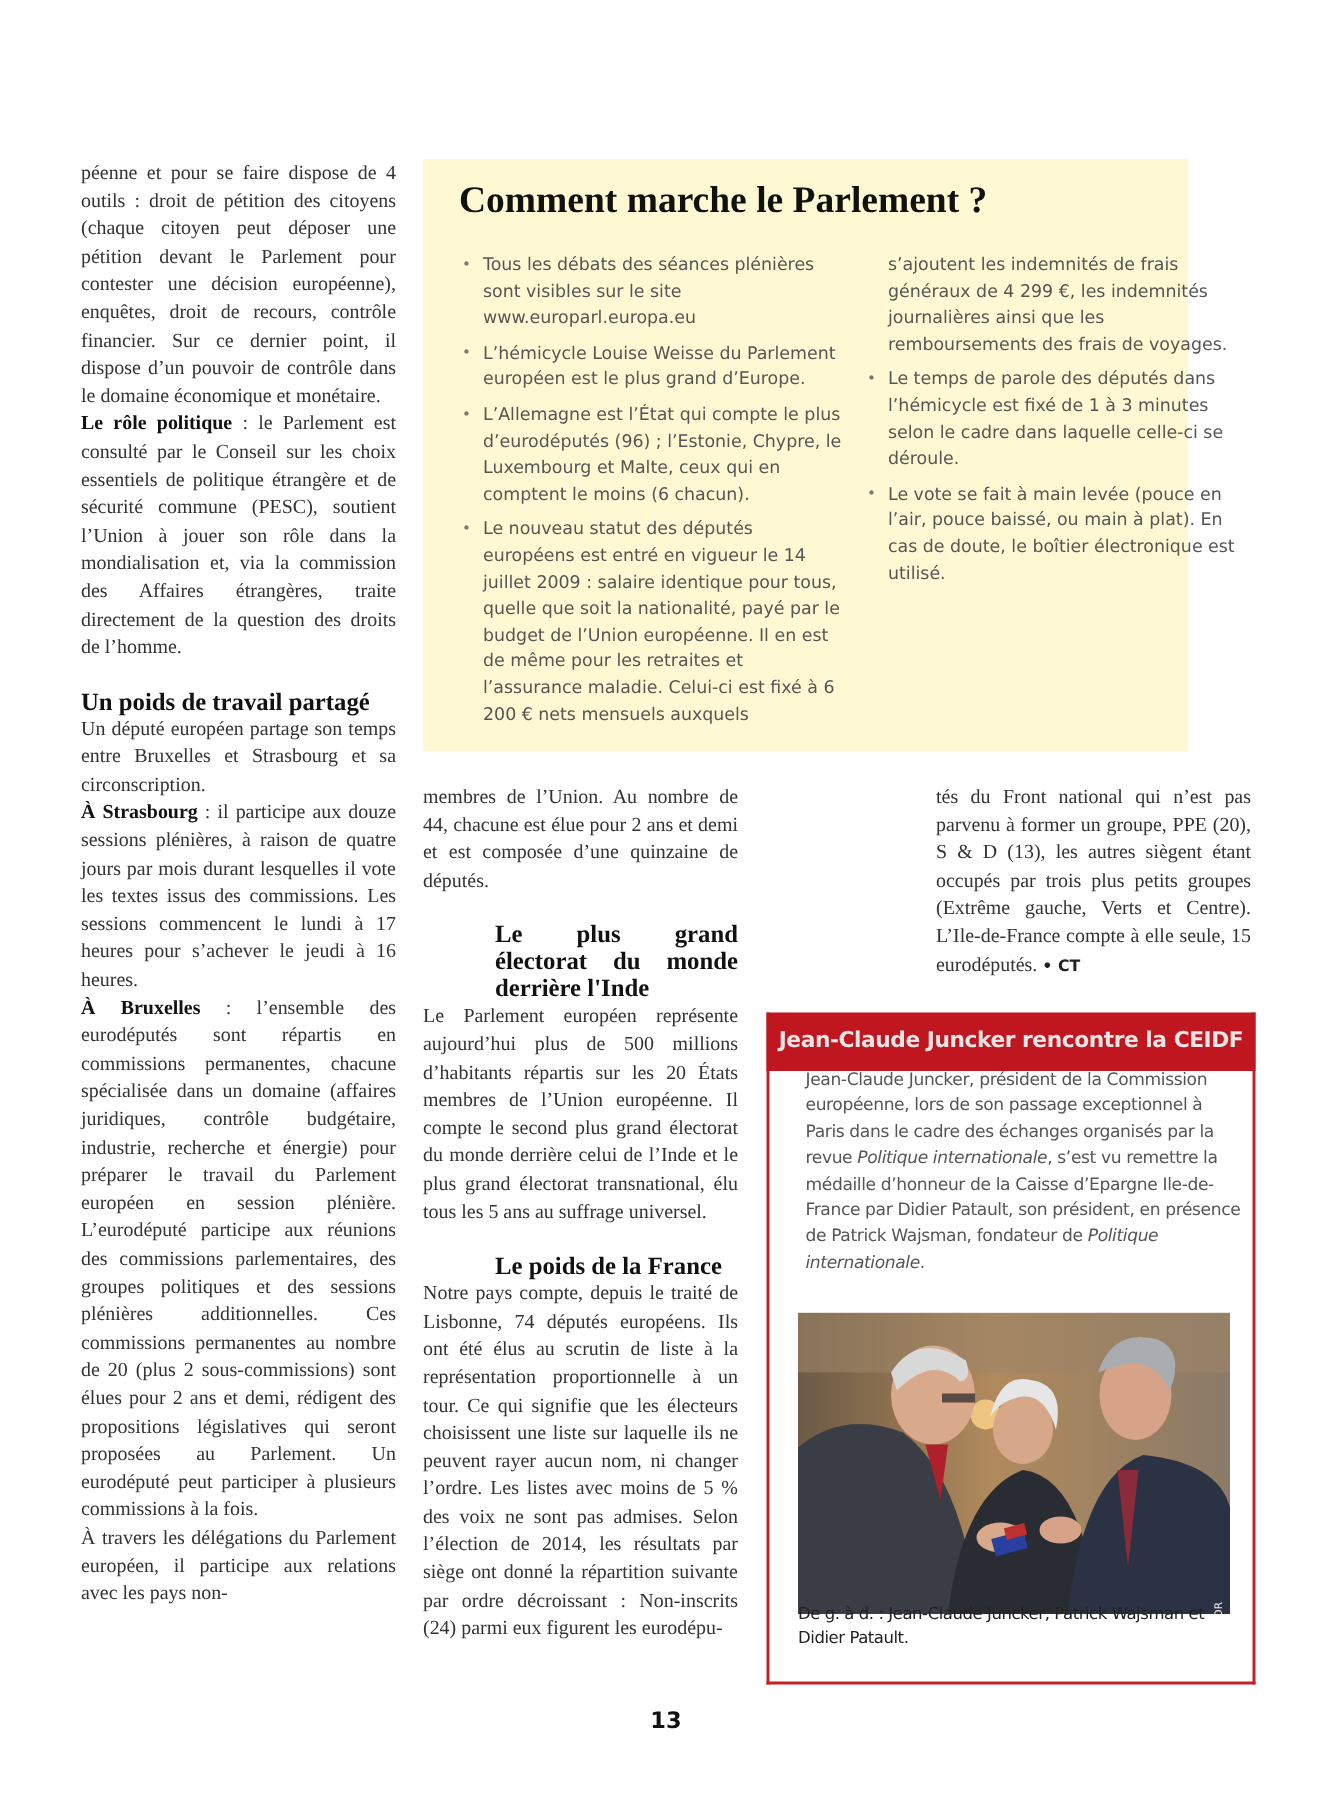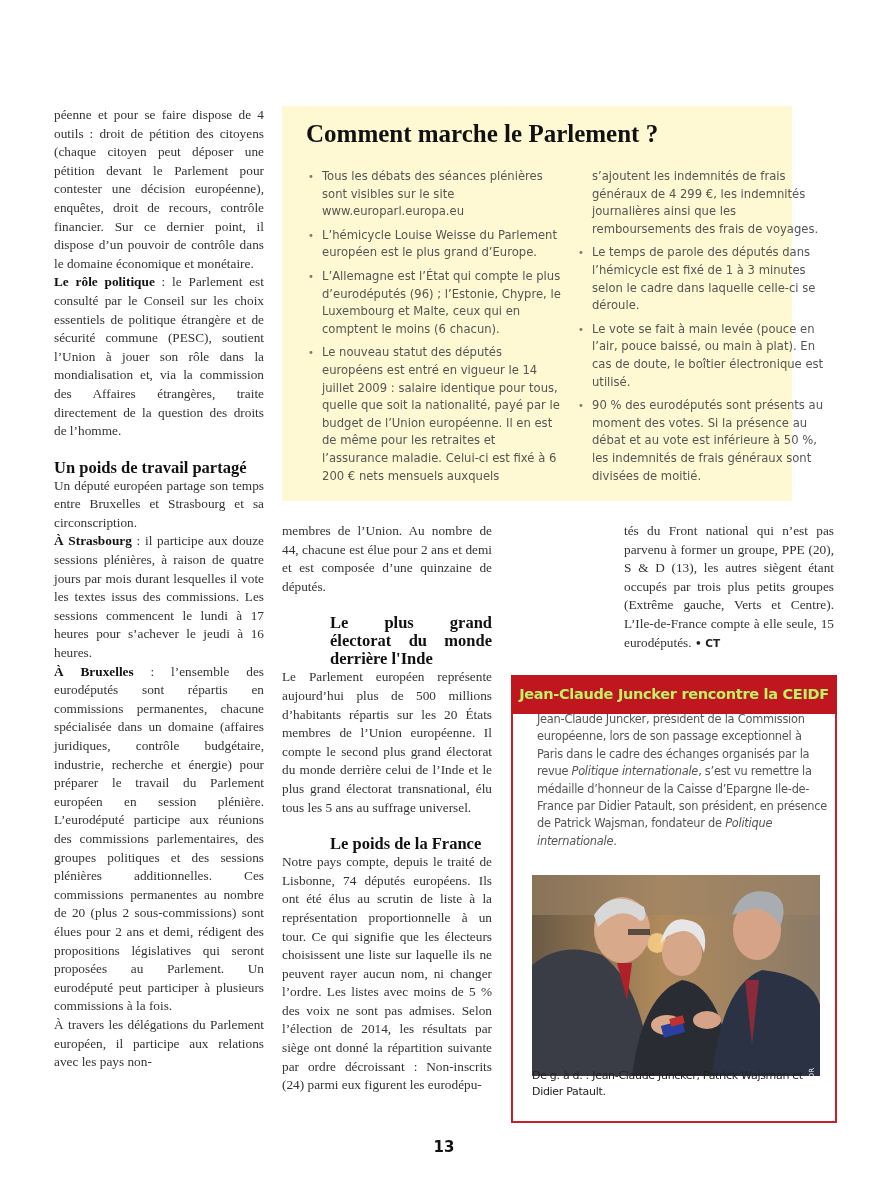--- a/index.html
+++ b/index.html
@@ -37,21 +37,21 @@
     
     #col3 { position: absolute; left: 624px; top: 522px; width: 210px;
             font-size: 13.3px; line-height: 18.6px; text-align: justify; }
     #col3 p { margin: 0; }
     .sig { font-family: "DejaVu Sans", sans-serif; font-weight: bold; font-size: 10.5px; color: #222; }
 
     
     #redbox { position: absolute; left: 511px; top: 675px; width: 326px; height: 448px;
               border: 2px solid #c8202a; border-top: none; box-sizing: border-box; background: #fff; }
     #redbox-head { position: absolute; left: -2px; top: 0; width: 326px; height: 39px; background: #c0161f;
-                   color: #bef264; font-family: "DejaVu Sans", sans-serif; font-weight: bold; font-size: 14.5px;
+                   color: #e5e5e5; font-family: "DejaVu Sans", sans-serif; font-weight: bold; font-size: 14.5px;
                    line-height: 39px; text-align: center; letter-spacing: -0.3px; }
     #redbox-text { position: absolute; left: 24px; top: 36px; width: 292px; font-size: 11.4px; line-height: 17.4px;
                    color: #555; font-family: "DejaVu Sans", sans-serif; letter-spacing: -0.25px; }
     #redbox-text i { font-style: italic; }
     #photo { position: absolute; left: 19px; top: 200px; width: 288px; height: 201px; overflow: hidden; }
     #credit { position: absolute; right: 4px; bottom: 8px; color: #eee; font-family: "DejaVu Sans", sans-serif;
               font-size: 7px; transform: rotate(-90deg); transform-origin: right bottom; }
     #caption { position: absolute; left: 19px; top: 393px; width: 300px; font-family: "DejaVu Sans", sans-serif;
                font-size: 11px; line-height: 16px; color: #222; letter-spacing: -0.3px; }
 
@@ -79,21 +79,20 @@
       <li>L’hémicycle Louise Weisse du Parlement européen est le plus grand d’Europe.</li>
       <li>L’Allemagne est l’État qui compte le plus d’eurodéputés (96) ; l’Estonie, Chypre, le Luxembourg et Malte, ceux qui en comptent le moins (6 chacun).</li>
       <li>Le nouveau statut des députés européens est entré en vigueur le 14 juillet 2009 : salaire identique pour tous, quelle que soit la nationalité, payé par le budget de l’Union européenne. Il en est de même pour les retraites et l’assurance maladie. Celui-ci est fixé à 6 200 € nets mensuels auxquels</li>
     </ul>
   </div>
   <div id="boxcolB" class="boxcol sans">
     <ul>
       <li class="cont">s’ajoutent les indemnités de frais généraux de 4 299 €, les indemnités journalières ainsi que les remboursements des frais de voyages.</li>
       <li>Le temps de parole des députés dans l’hémicycle est fixé de 1 à 3 minutes selon le cadre dans laquelle celle-ci se déroule.</li>
       <li>Le vote se fait à main levée (pouce en l’air, pouce baissé, ou main à plat). En cas de doute, le boîtier électronique est utilisé.</li>
-      <li>90 % des eurodéputés sont présents au moment des votes. Si la présence au débat et au vote est inférieure à 50 %, les indemnités de frais généraux sont divisées de moitié.</li>
     </ul>
   </div>
 </div>
 
 <div id="col2" class="serif">
   <p>membres de l’Union. Au nombre de 44, chacune est élue pour 2 ans et demi et est composée d’une quinzaine de députés.</p>
   <h3 class="sect">Le plus grand électorat du monde derrière l'Inde</h3>
   <p>Le Parlement européen représente aujourd’hui plus de 500 millions d’habitants répartis sur les 20 États membres de l’Union européenne. Il compte le second plus grand électorat du monde derrière celui de l’Inde et le plus grand électorat transnational, élu tous les 5 ans au suffrage universel.</p>
   <h3 class="sect">Le poids de la France</h3>
   <p>Notre pays compte, depuis le traité de Lisbonne, 74 députés européens. Ils ont été élus au scrutin de liste à la représentation proportionnelle à un tour. Ce qui signifie que les électeurs choisissent une liste sur laquelle ils ne peuvent rayer aucun nom, ni changer l’ordre. Les listes avec moins de 5 % des voix ne sont pas admises. Selon l’élection de 2014, les résultats par siège ont donné la répartition suivante par ordre décroissant : Non-inscrits (24) parmi eux figurent les eurodépu-</p>

